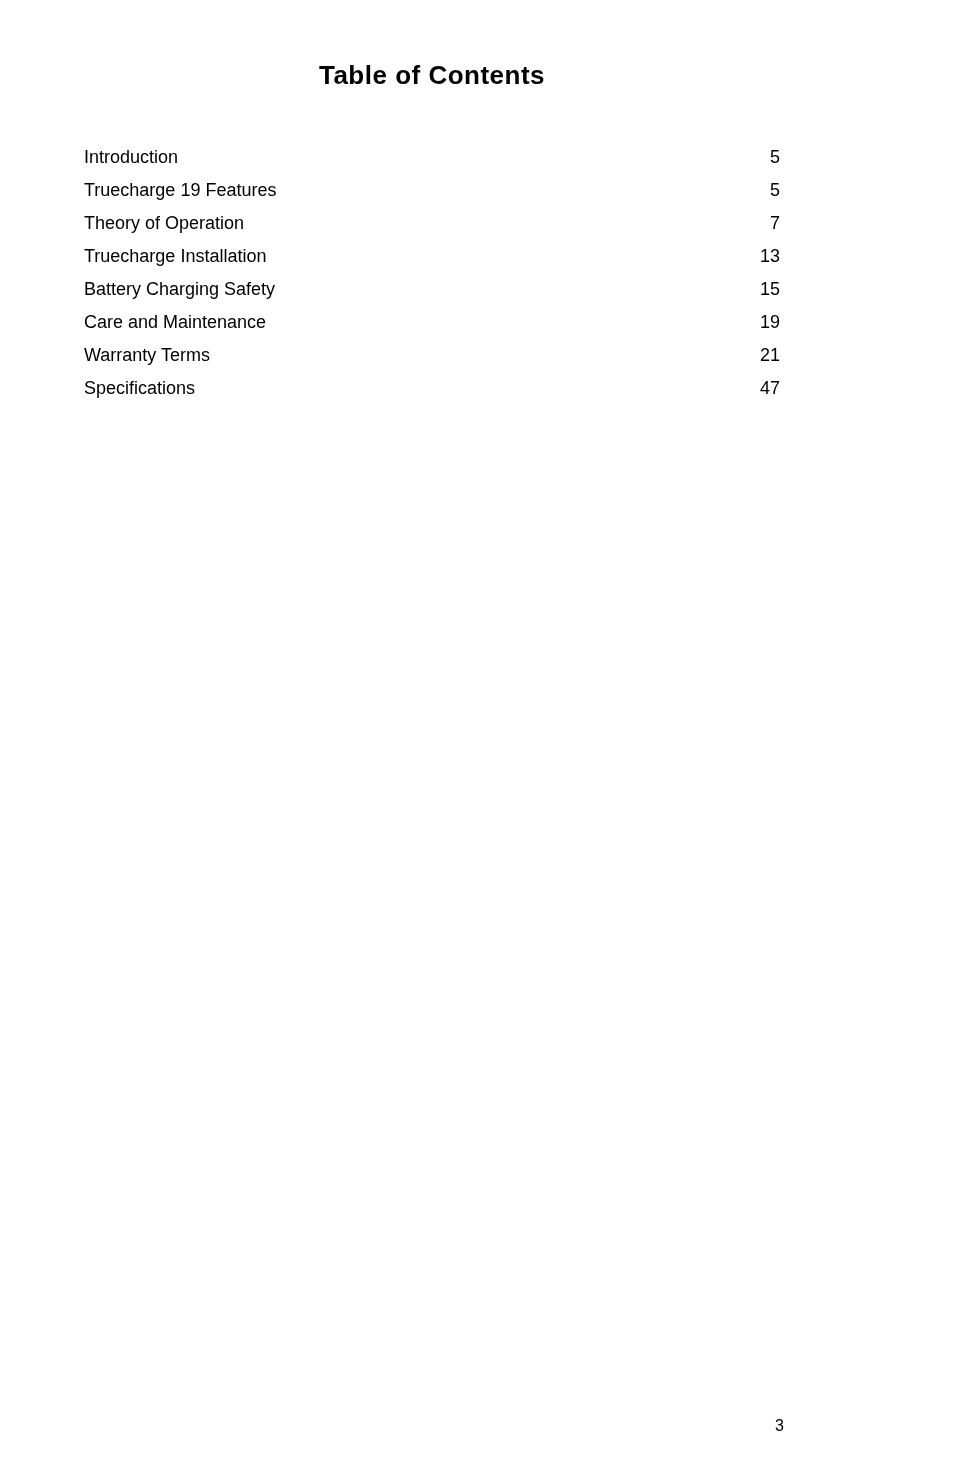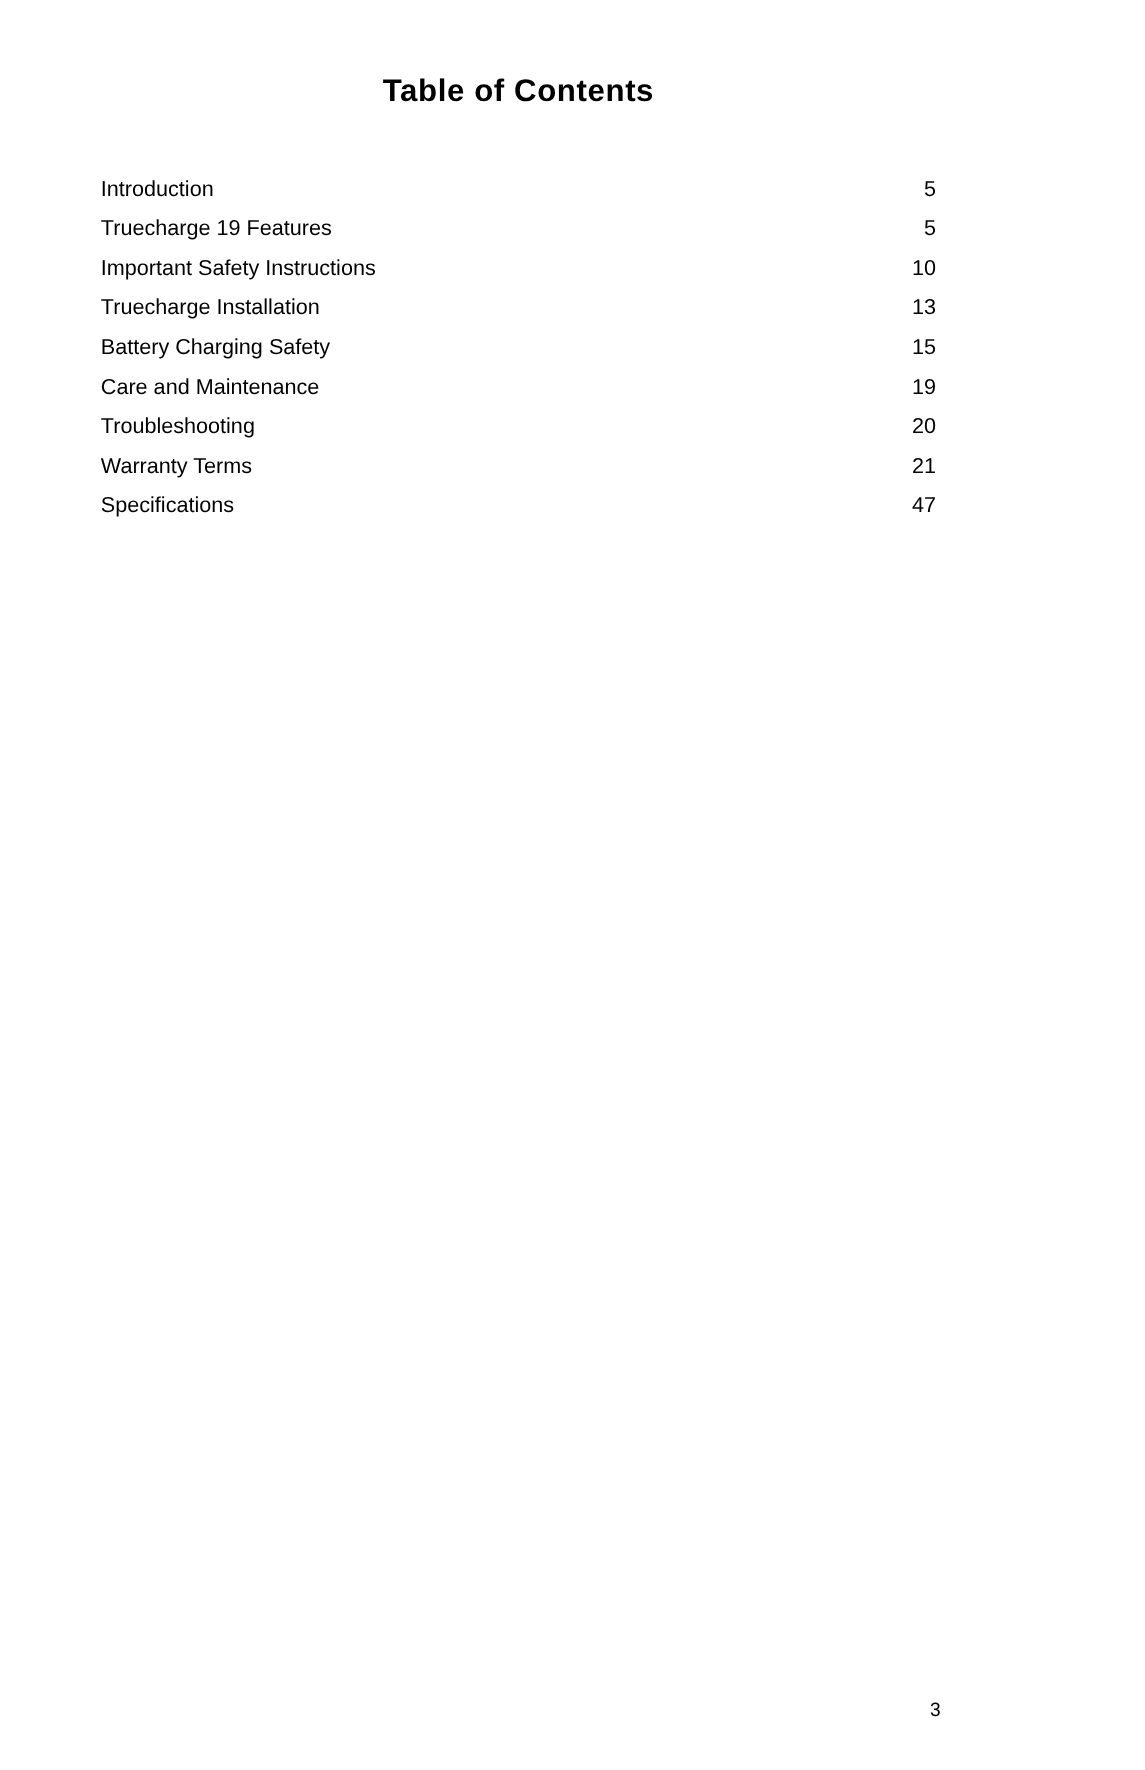--- a/index.html
+++ b/index.html
@@ -74,38 +74,34 @@
     <tbody id="toc-body">
         <tr>
           <td>Introduction</td>
           <td>5</td>
         </tr>
         <tr>
           <td>Truecharge 19 Features</td>
           <td>5</td>
         </tr>
         <tr>
-          <td>Important Safety Instructions</td>
-          <td>10</td>
+          <td>Theory of Operation</td>
+          <td>7</td>
         </tr>
         <tr>
           <td>Truecharge Installation</td>
           <td>13</td>
         </tr>
         <tr>
           <td>Battery Charging Safety</td>
           <td>15</td>
         </tr>
         <tr>
           <td>Care and Maintenance</td>
           <td>19</td>
-        </tr>
-        <tr>
-          <td>Troubleshooting</td>
-          <td>20</td>
         </tr>
         <tr>
           <td>Warranty Terms</td>
           <td>21</td>
         </tr>
         <tr>
           <td>Specifications</td>
           <td>47</td>
         </tr>
       </tbody>

